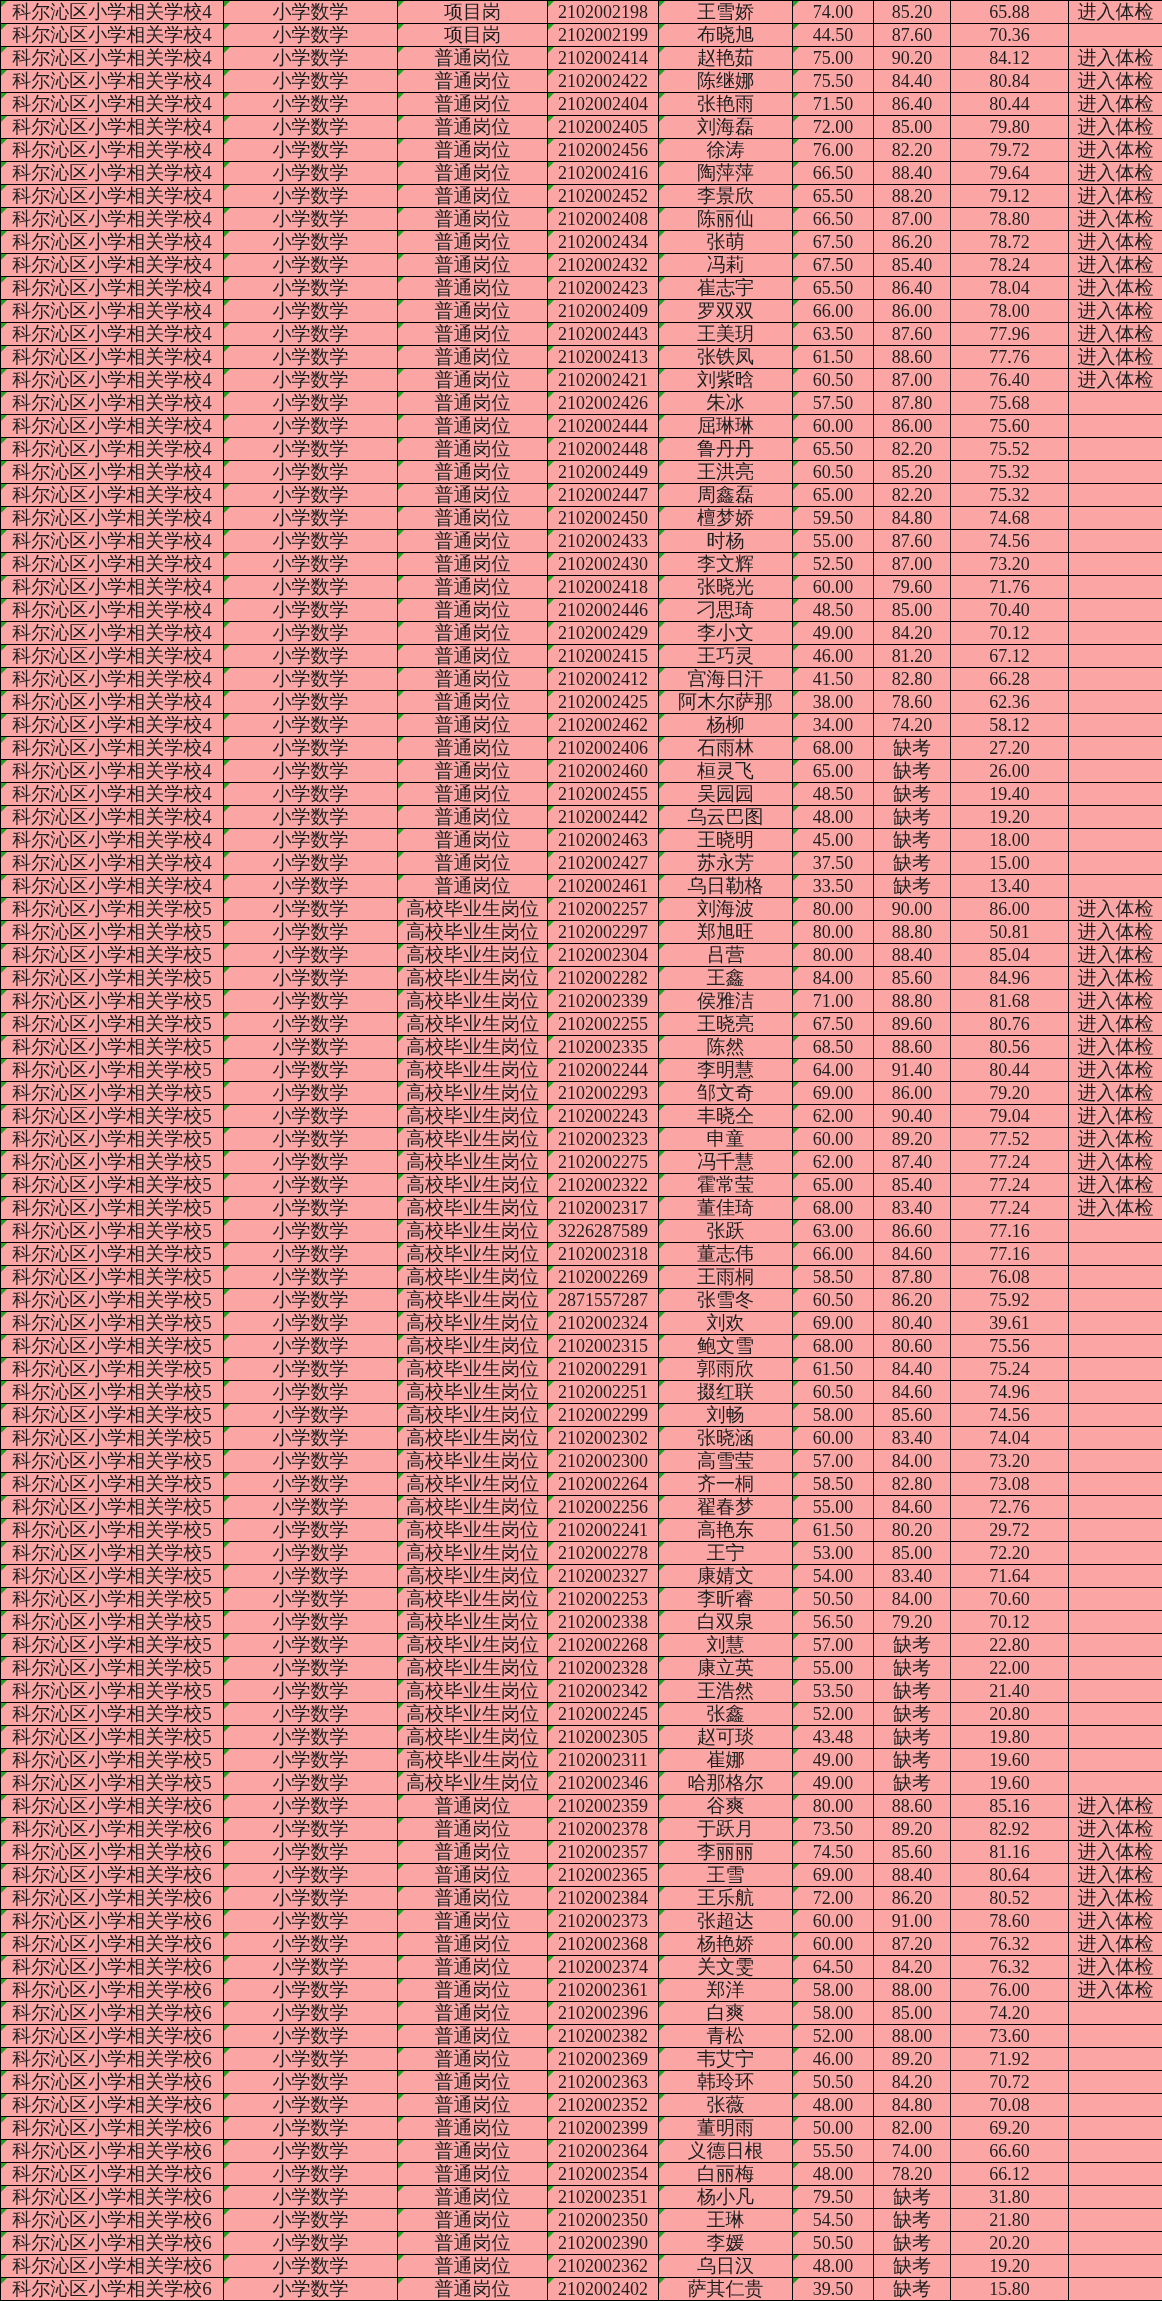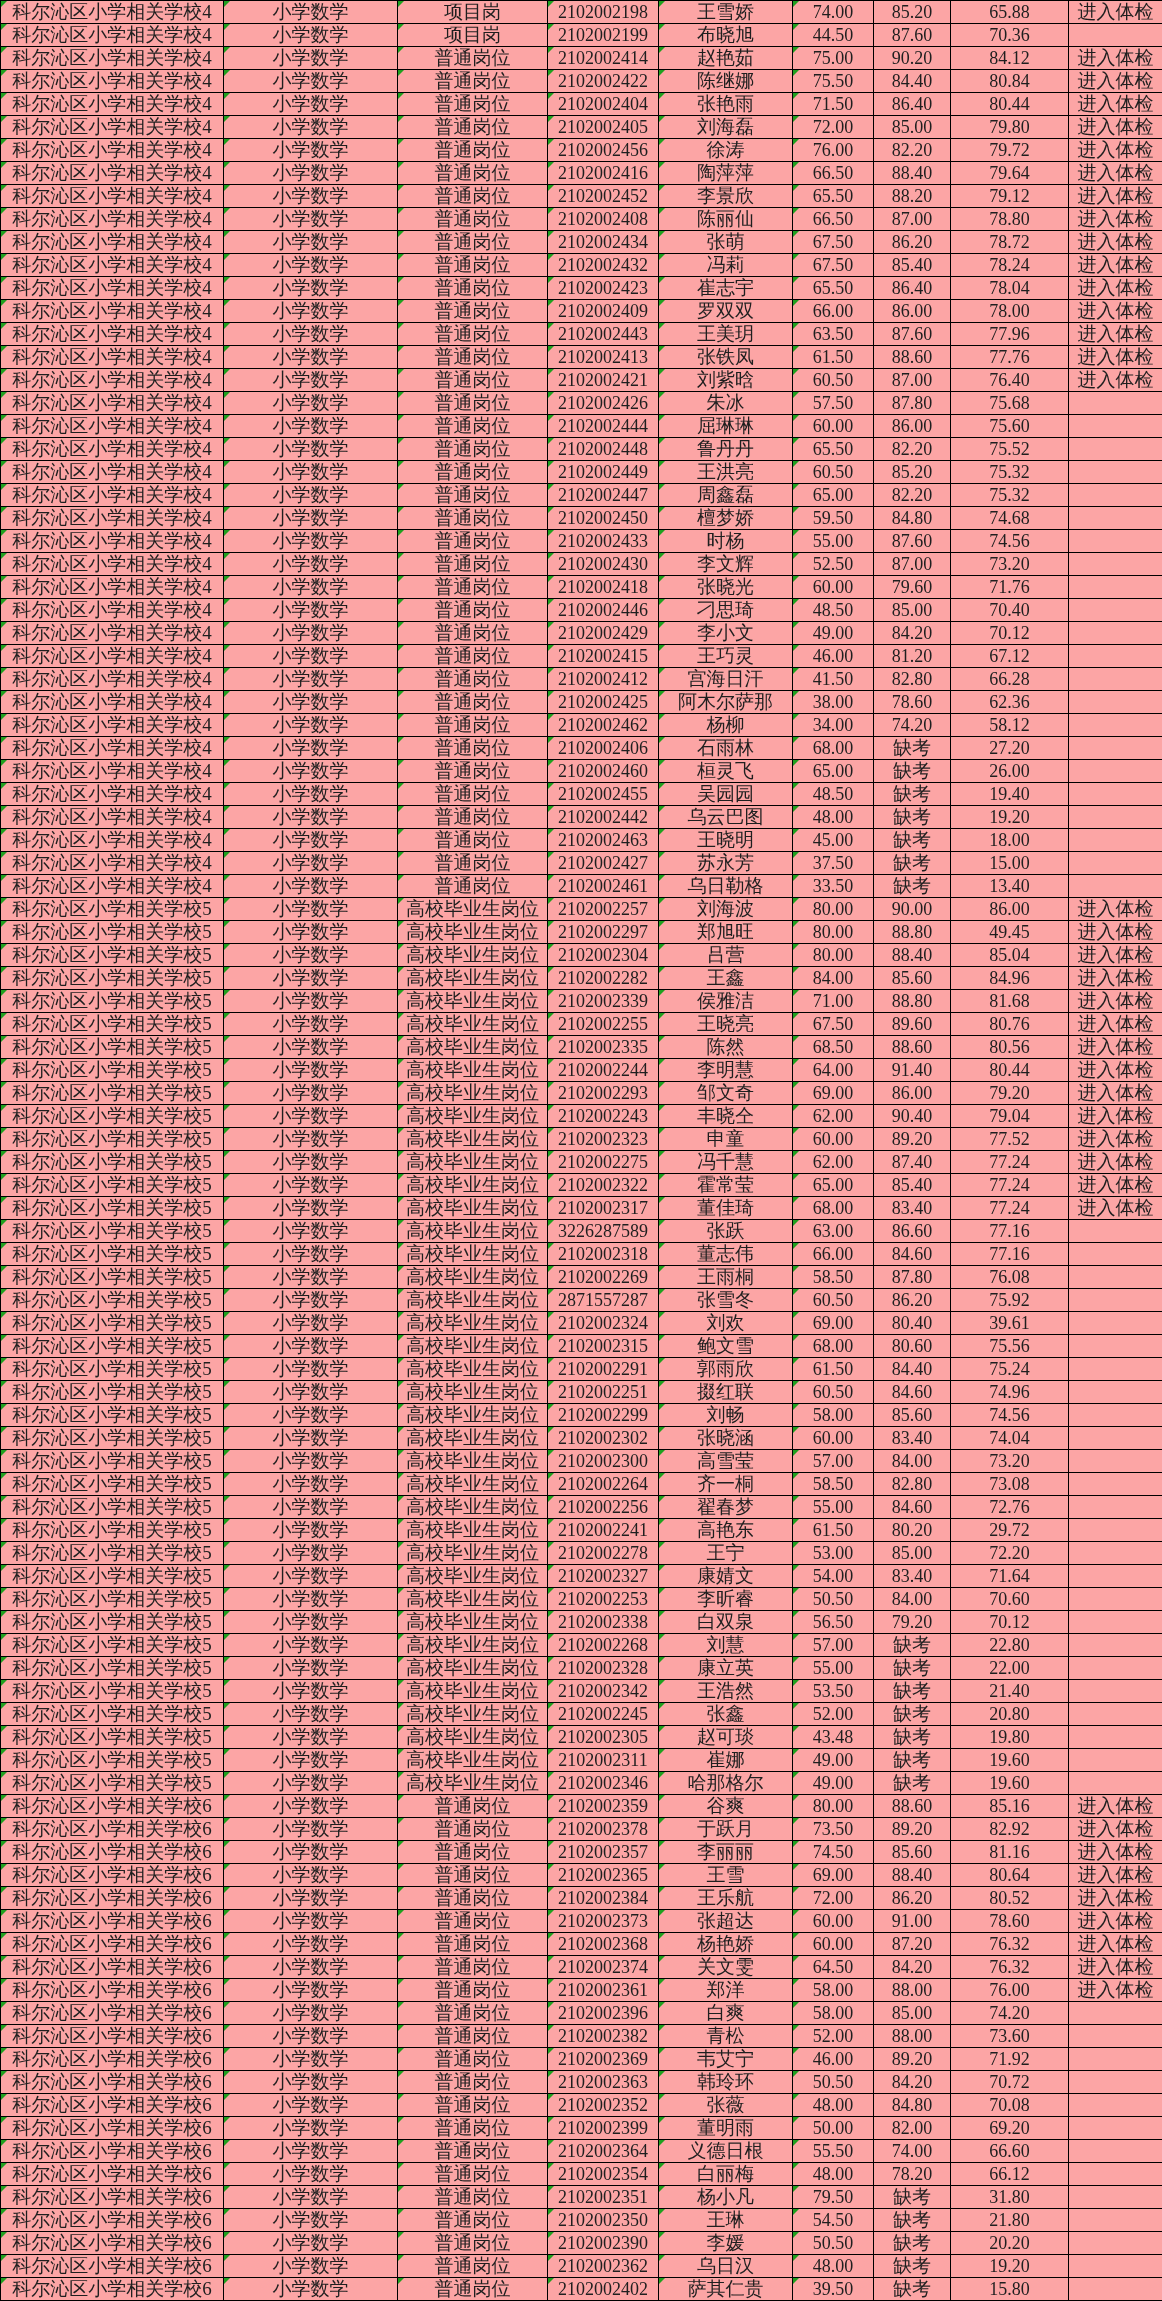--- a/index.html
+++ b/index.html
@@ -469,21 +469,21 @@
         <td><span>进入体检</span></td>
       </tr>
       <tr>
         <td><span class="tri"></span><span>科尔沁区小学相关学校5</span></td>
         <td><span class="tri"></span><span>小学数学</span></td>
         <td><span class="tri"></span><span>高校毕业生岗位</span></td>
         <td><span class="tri"></span><span class="num">2102002297</span></td>
         <td><span class="tri"></span><span>郑旭旺</span></td>
         <td><span class="tri"></span><span class="num">80.00</span></td>
         <td><span class="num">88.80</span></td>
-        <td><span class="num">49.45</span></td>
+        <td><span class="num">50.81</span></td>
         <td><span>进入体检</span></td>
       </tr>
       <tr>
         <td><span class="tri"></span><span>科尔沁区小学相关学校5</span></td>
         <td><span class="tri"></span><span>小学数学</span></td>
         <td><span class="tri"></span><span>高校毕业生岗位</span></td>
         <td><span class="tri"></span><span class="num">2102002304</span></td>
         <td><span class="tri"></span><span>吕营</span></td>
         <td><span class="tri"></span><span class="num">80.00</span></td>
         <td><span class="num">88.40</span></td>

